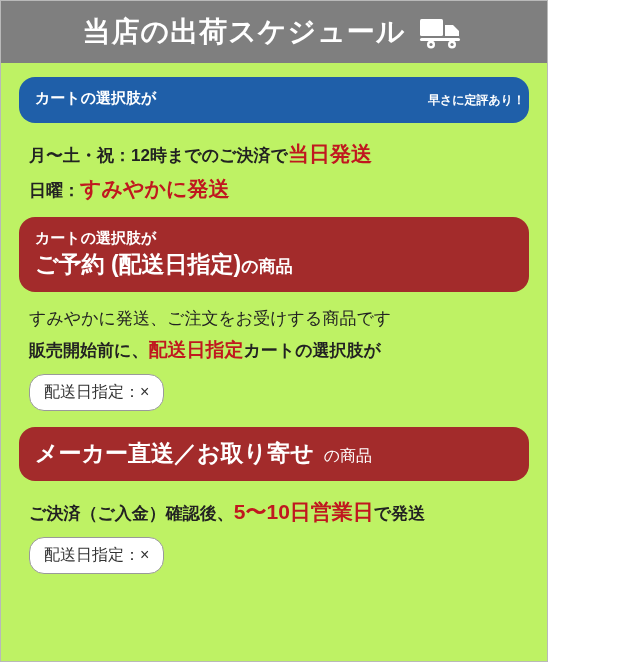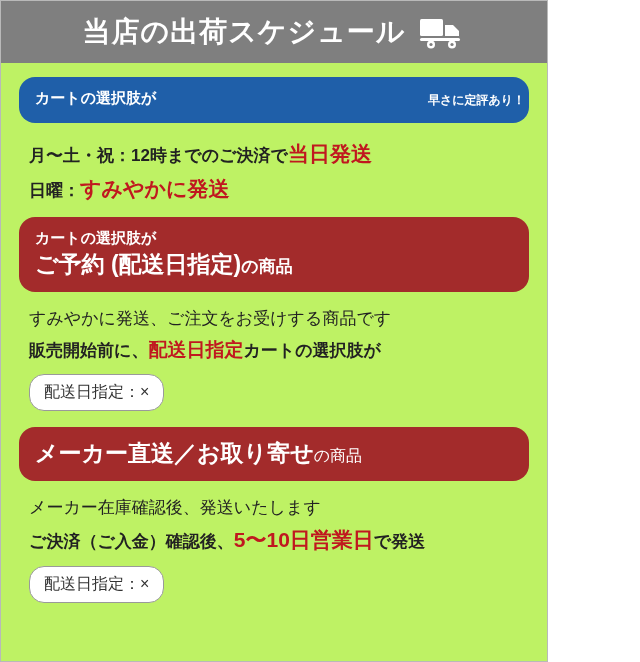--- a/index.html
+++ b/index.html
@@ -81,21 +81,21 @@
     position: absolute;
     right: 4px;
     bottom: 14px;
     font-size: 12px;
     font-weight: bold;
     white-space: nowrap;
   }
   .band-single {
     display: flex;
     align-items: baseline;
-    gap: 0;
+    gap: 10px;
   }
   
   .detail {
     padding: 13px 8px 10px 10px;
   }
   .line {
     font-size: 17px;
     line-height: 1.7;
     color: #222222;
     white-space: nowrap;
@@ -180,23 +180,20 @@
     </div>
 
     <div class="spacer-sm"></div>
 
     <div class="section">
       <div class="band band-red band-single">
         <span class="band-main">メーカー直送／お取り寄せ</span>
           <span class="small">の商品</span>
       </div>
       <div class="detail">
-        <div class="line">
-          <span>メーカー在庫確認後、発送いたします</span>
-        </div>
         <div class="line bold">
           <span>ご決済（ご入金）確認後、</span><span class="em">5〜10日営業日</span><span>で発送</span>
         </div>
         <div class="chip">配送日指定：×</div>
       </div>
     </div>
 
   </div>
 </div>
 

